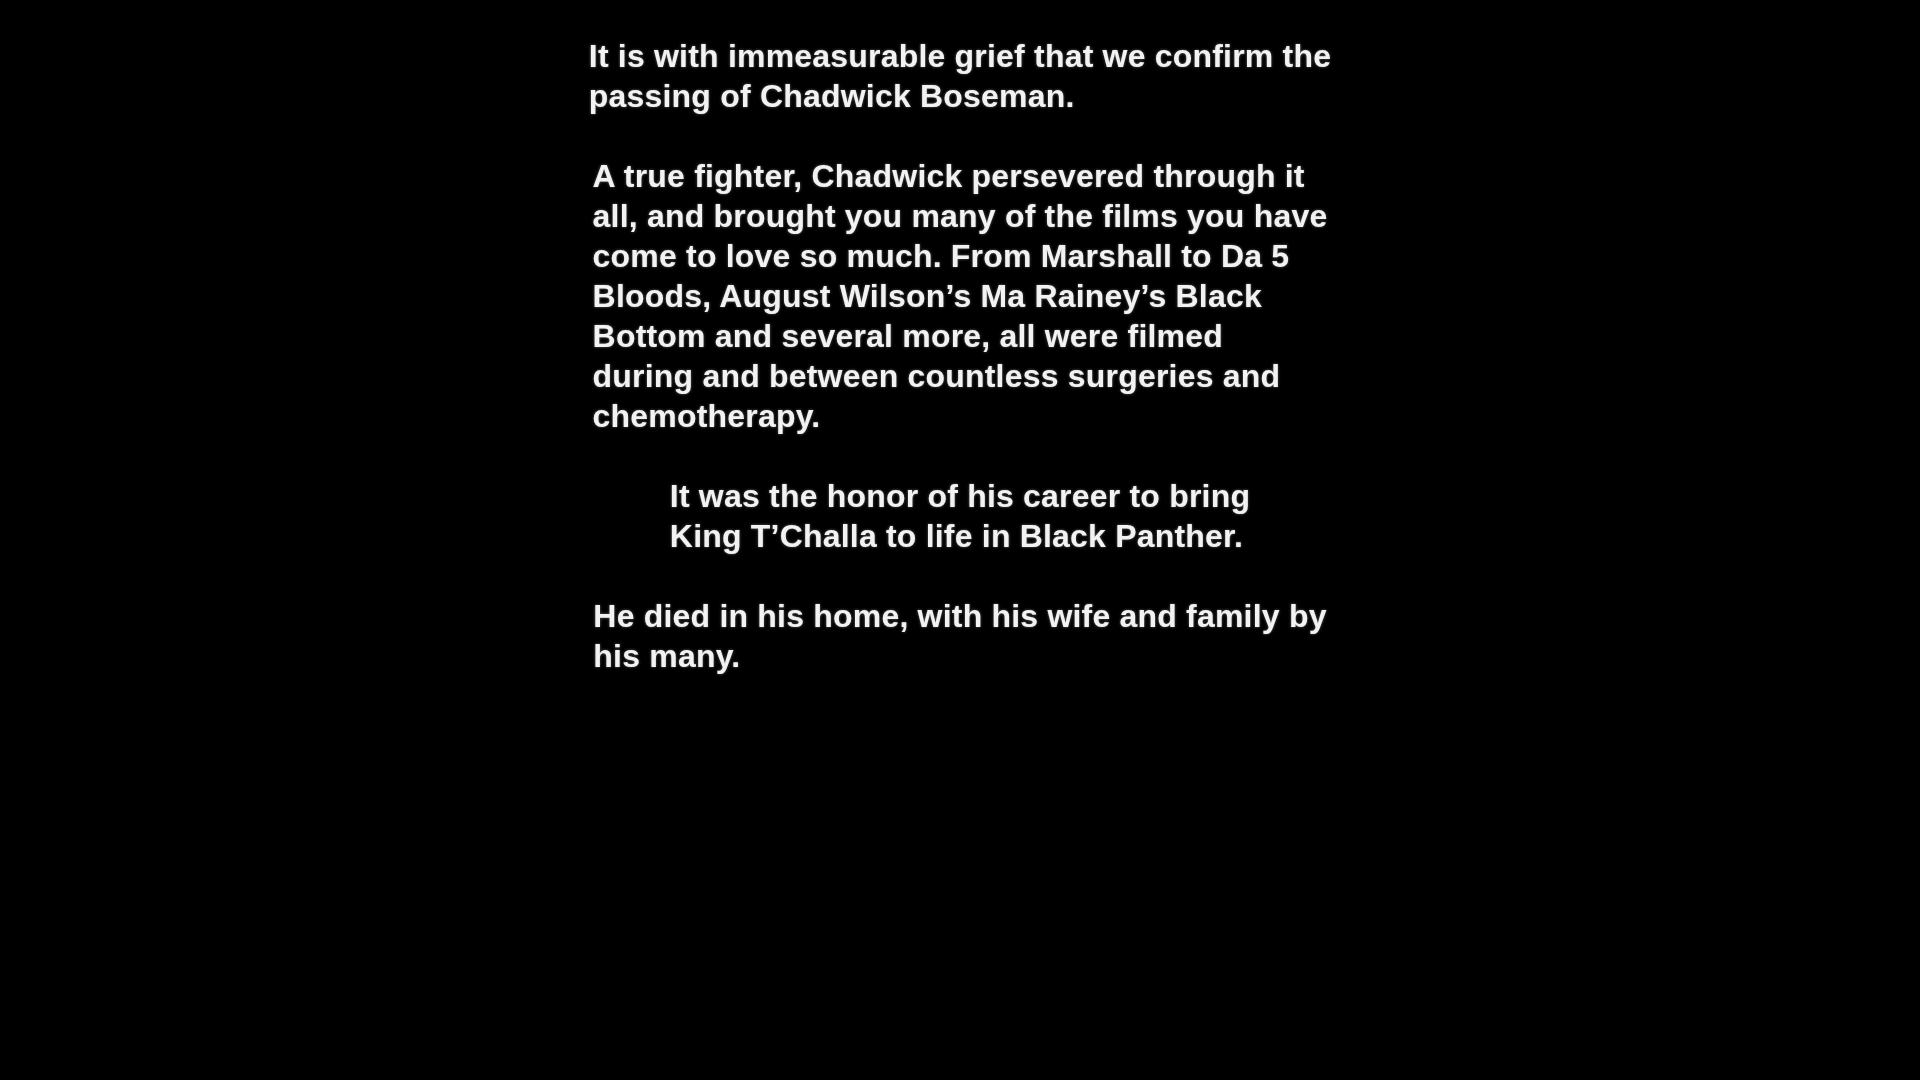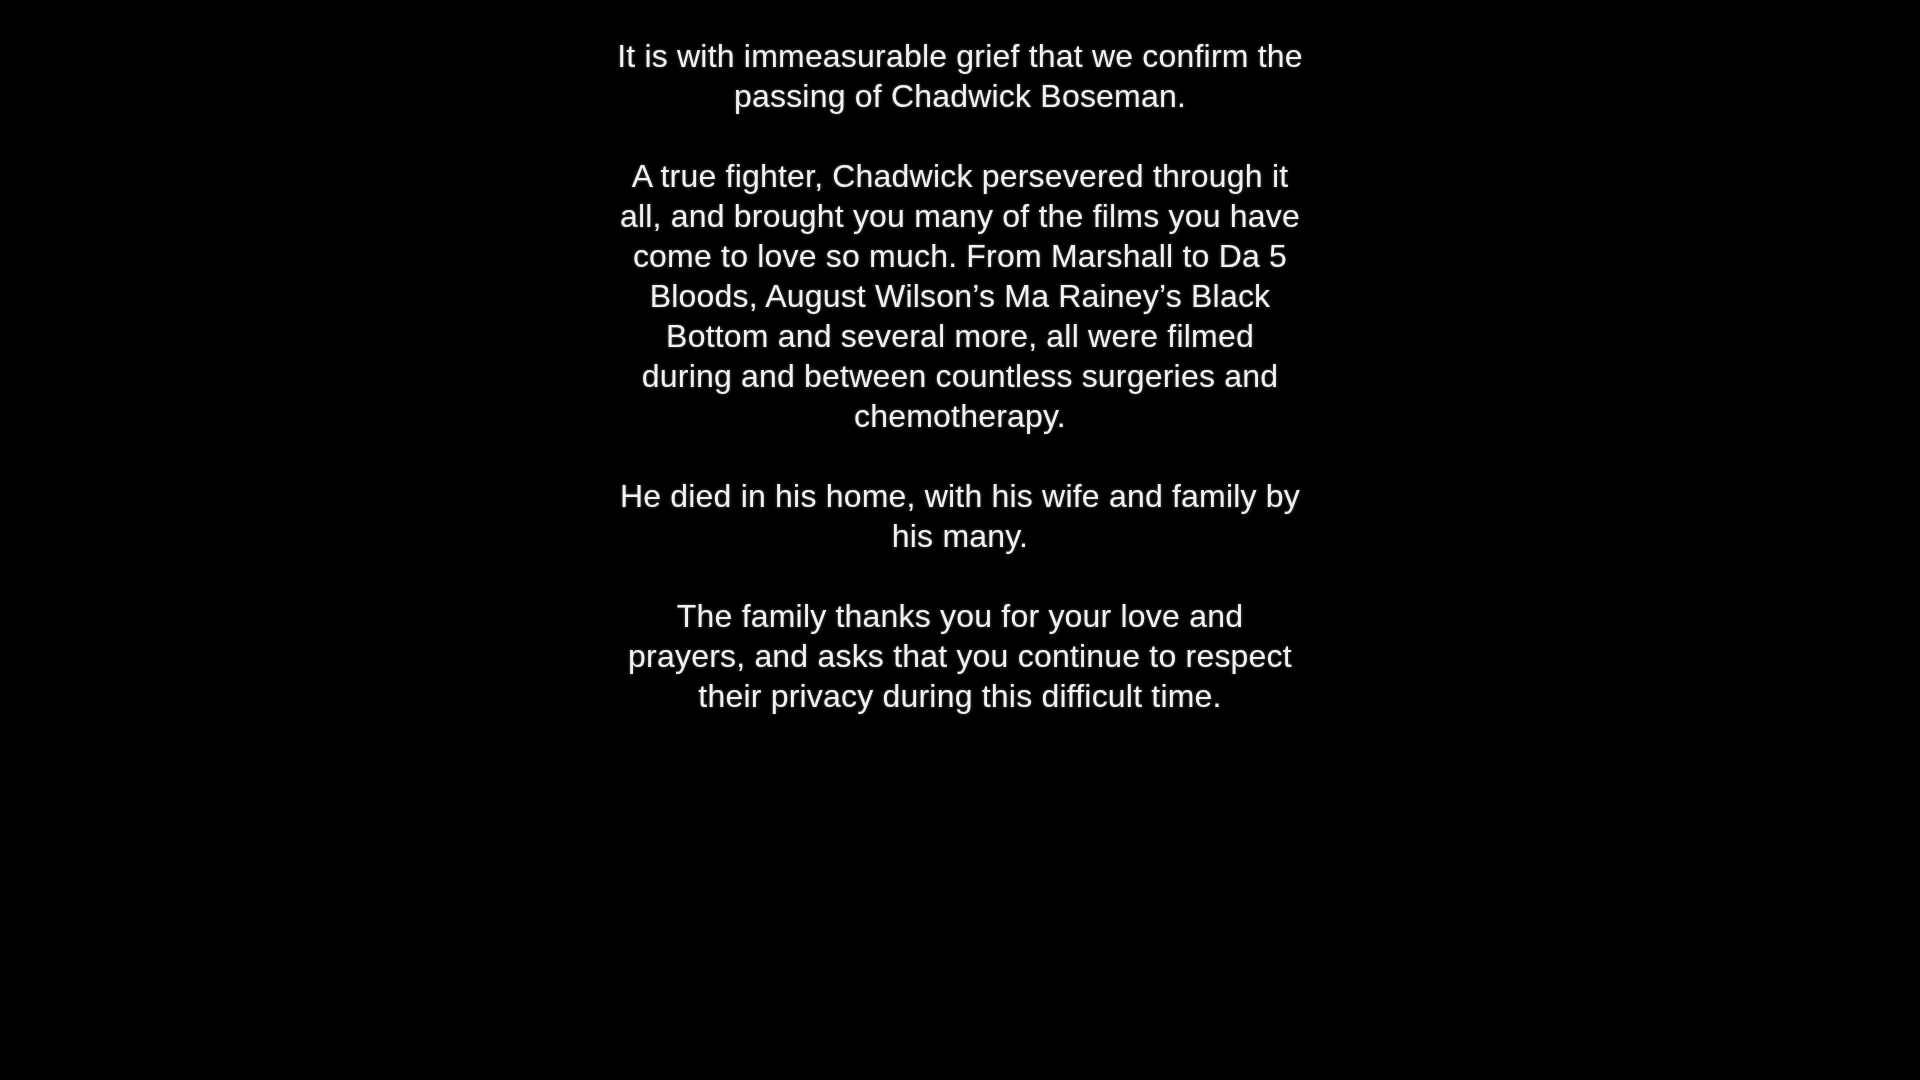--- a/index.html
+++ b/index.html
@@ -20,23 +20,23 @@
     display: flex;
     flex-direction: column;
     align-items: center;
   }
   .statement-paragraph {
     margin: 0 0 40px 0;
     max-width: 820px;
     font-family: "Liberation Sans", "DejaVu Sans", sans-serif;
     font-size: 32px;
     line-height: 40px;
-    font-weight: 400;
+    font-weight: 700;
     color: #f2f2f2;
-    text-align: center;
+    text-align: left;
     white-space: pre-line;
     
     text-shadow: 0 0 3px rgba(220, 220, 220, 0.45);
     letter-spacing: 0.2px;
   }
   .statement-paragraph:last-child {
     margin-bottom: 0;
   }
 </style>
 </head>
@@ -45,18 +45,17 @@
 <main class="statement-card">
   <p class="statement-paragraph">It is with immeasurable grief that we confirm the
 passing of Chadwick Boseman.</p>
   <p class="statement-paragraph">A true fighter, Chadwick persevered through it
 all, and brought you many of the films you have
 come to love so much. From Marshall to Da 5
 Bloods, August Wilson’s Ma Rainey’s Black
 Bottom and several more, all were filmed
 during and between countless surgeries and
 chemotherapy.</p>
+  <p class="statement-paragraph">It was the honor of his career to bring
+King T’Challa to life in Black Panther.</p>
   <p class="statement-paragraph">He died in his home, with his wife and family by
 his many.</p>
-  <p class="statement-paragraph">The family thanks you for your love and
-prayers, and asks that you continue to respect
-their privacy during this difficult time.</p>
 </main>
 
 </body></html>

